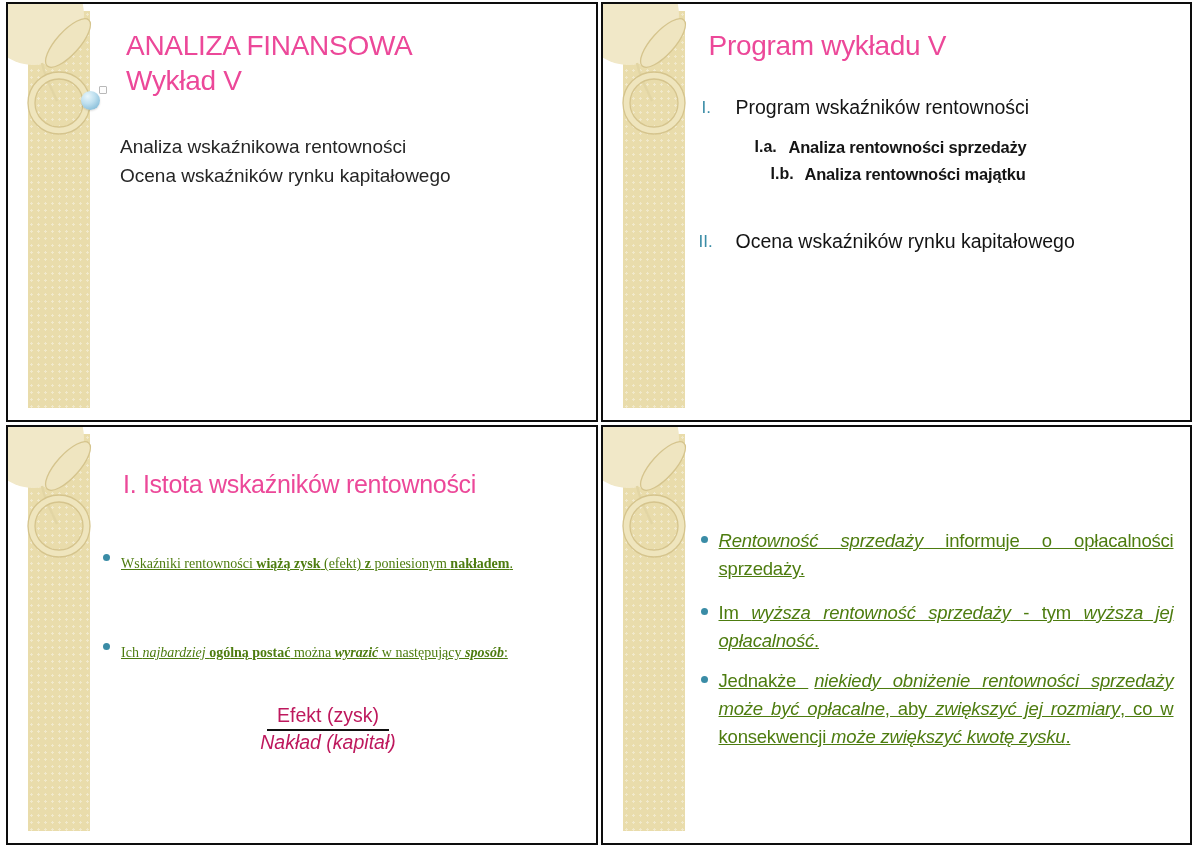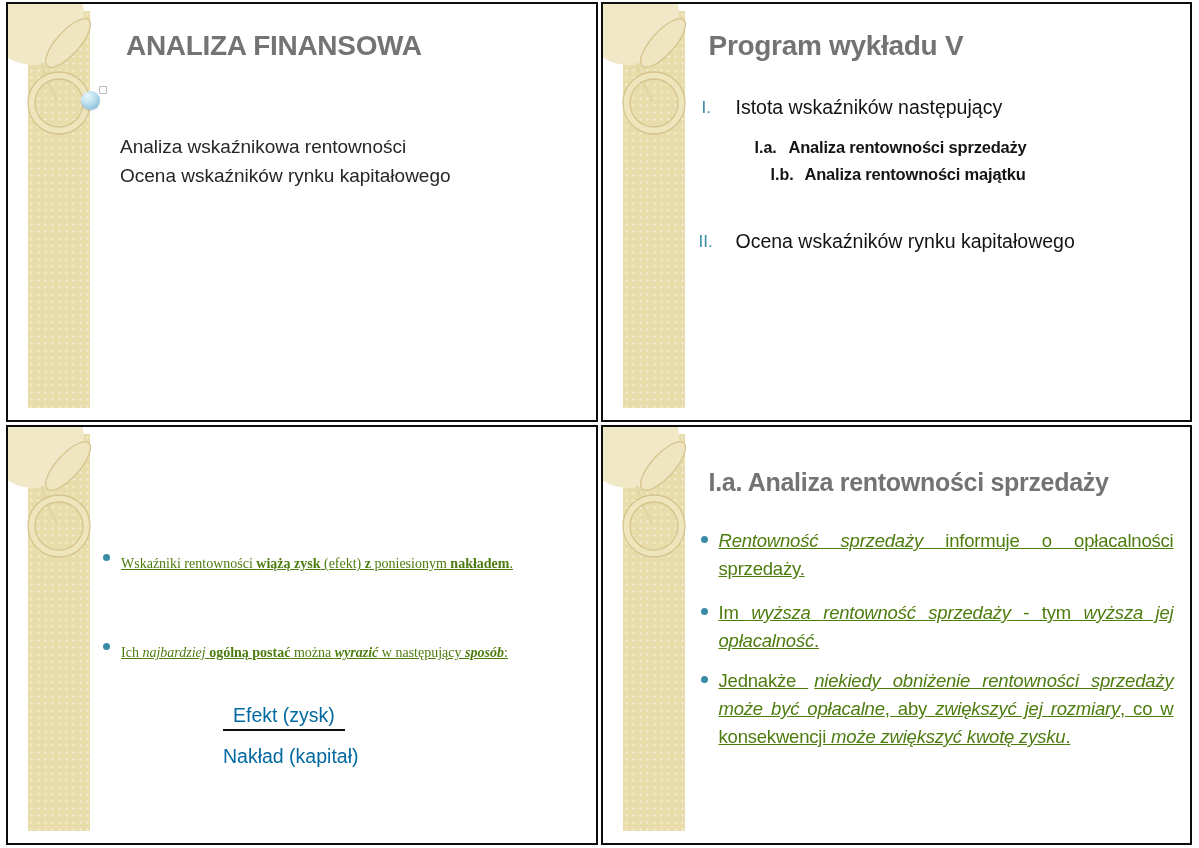--- a/index.html
+++ b/index.html
@@ -25,48 +25,48 @@
   .ball{
     position:absolute;width:19px;height:19px;border-radius:50%;
     background:radial-gradient(circle at 35% 28%, #e9f6fc 0%, #bfe0ef 40%, #8fc2dc 75%, #79afcd 100%);
     box-shadow:0 1px 2px rgba(0,0,0,.15);
   }
   .tiny-square{
     position:absolute;width:6px;height:6px;border:1.5px solid #b9b9b9;background:#fdfdfd;border-radius:1px;
   }
   
   .slide-title{
-    position:absolute;color:#737373;font-weight:700;letter-spacing:-.3px;white-space:nowrap;
+    position:absolute;color:#ec4899;font-weight:400;letter-spacing:-.3px;white-space:nowrap;
   }
   .title-lg{font-size:28px;line-height:35px;}
   .title-md{font-size:25px;line-height:31px;}
   
   .s1-title{left:118px;top:24px;}
   .s1-sub{position:absolute;left:112px;top:128px;font-size:19px;line-height:29px;color:#262626;white-space:nowrap;}
   
   .agenda-item{position:absolute;display:flex;color:#141414;}
   .agenda-item .num{color:#3a8ca6;width:34px;flex:none;font-size:17px;padding-top:2px;}
   .agenda-item .txt{font-size:19.5px;white-space:nowrap;}
-  .agenda-sub{position:absolute;display:flex;color:#141414;align-items:center;}
+  .agenda-sub{position:absolute;display:flex;color:#141414;}
   .agenda-sub .num{width:34px;flex:none;font-size:16px;font-weight:600;}
   .agenda-sub .txt{font-size:16.5px;font-weight:600;letter-spacing:-.2px;white-space:nowrap;}
   
   .bullet{position:absolute;}
   .bullet .dot{
     position:absolute;left:0;width:7px;height:7px;border-radius:50%;background:#3a8ca6;
   }
   .bullet .btxt{display:block;padding-left:18px;text-align:justify;color:#4d7c0f;text-decoration:underline;}
   .serif .btxt{font-family:"Liberation Serif",serif;font-size:14px;line-height:37px;}
   .sans .btxt{font-size:18.5px;line-height:28px;letter-spacing:-.2px;}
   .serif .dot{top:9px;}
   .sans .dot{top:9px;}
   
-  .formula{position:absolute;color:#0369a1;font-size:19.5px;}
+  .formula{position:absolute;text-align:center;color:#be185d;font-size:19.5px;}
   .formula .num{display:inline-block;padding:0 10px 2px 10px;border-bottom:2.5px solid #101010;}
-  .formula .den{display:block;padding-top:14px;}
+  .formula .den{display:block;padding-top:0;font-style:italic;}
 </style>
 </head>
 <body>
 
 <div class="sheet">
   <div class="grid">
 
     <div class="slide">
       <div class="band">
         <svg width="62" height="160" viewBox="0 0 62 160">
@@ -77,20 +77,21 @@
           <path d="M14,52 C18,70 25,80 29,90" fill="none" stroke="#e2d5a4" stroke-width="2.5"></path>
           <circle cx="31" cy="92" r="27.5" fill="none" stroke="#efe5bd" stroke-width="7"></circle>
           <circle cx="31" cy="92" r="31" fill="none" stroke="#d5c48d" stroke-width="1.3"></circle>
           <circle cx="31" cy="92" r="24" fill="none" stroke="#d5c48d" stroke-width="1.3"></circle>
         </svg>
       </div>
       <div class="ball" style="left:73px;top:87px;"></div>
       <div class="tiny-square" style="left:91px;top:82px;"></div>
       <div class="slide-title title-lg s1-title">
         <div>ANALIZA FINANSOWA</div>
+        <div>Wykład V</div>
       </div>
       <div class="s1-sub">
         <div>Analiza wskaźnikowa rentowności</div>
         <div>Ocena wskaźników rynku kapitałowego</div>
       </div>
     </div>
 
     <div class="slide">
       <div class="band">
         <svg width="62" height="160" viewBox="0 0 62 160">
@@ -101,21 +102,21 @@
           <path d="M14,52 C18,70 25,80 29,90" fill="none" stroke="#e2d5a4" stroke-width="2.5"></path>
           <circle cx="31" cy="92" r="27.5" fill="none" stroke="#efe5bd" stroke-width="7"></circle>
           <circle cx="31" cy="92" r="31" fill="none" stroke="#d5c48d" stroke-width="1.3"></circle>
           <circle cx="31" cy="92" r="24" fill="none" stroke="#d5c48d" stroke-width="1.3"></circle>
         </svg>
       </div>
       <div class="slide-title title-lg" style="left:106px;top:24px;">Program wykładu V</div>
 
       <div class="agenda-item" style="left:99px;top:92px;">
         <span class="num">I.</span>
-        <span class="txt">Istota wskaźników następujący</span>
+        <span class="txt">Program wskaźników rentowności</span>
       </div>
       <div class="agenda-sub" style="left:152px;top:134px;">
         <span class="num">I.a.</span>
         <span class="txt">Analiza rentowności sprzedaży</span>
       </div>
       <div class="agenda-sub" style="left:152px;top:161px;margin-left:16px;">
         <span class="num">I.b.</span>
         <span class="txt">Analiza rentowności majątku</span>
       </div>
       <div class="agenda-item" style="left:96px;top:226px;">
@@ -130,20 +131,21 @@
           <circle cx="6" cy="4" r="50" fill="#f1e8c8"></circle>
           <g transform="rotate(-48 40 32)">
             <ellipse cx="40" cy="32" rx="31" ry="11.5" fill="#efe5c0" stroke="#d5c48d" stroke-width="1.3"></ellipse>
           </g>
           <path d="M14,52 C18,70 25,80 29,90" fill="none" stroke="#e2d5a4" stroke-width="2.5"></path>
           <circle cx="31" cy="92" r="27.5" fill="none" stroke="#efe5bd" stroke-width="7"></circle>
           <circle cx="31" cy="92" r="31" fill="none" stroke="#d5c48d" stroke-width="1.3"></circle>
           <circle cx="31" cy="92" r="24" fill="none" stroke="#d5c48d" stroke-width="1.3"></circle>
         </svg>
       </div>
+      <div class="slide-title title-md" style="left:115px;top:42px;">I. Istota wskaźników rentowności</div>
 
       <div class="bullet serif" style="left:95px;top:118px;width:464px;">
         <span class="dot"></span>
         <span class="btxt"><span>Wskaźniki rentowności </span><span style="font-weight: bold;">wiążą zysk</span><span> (efekt) </span><span style="font-weight: bold;">z</span><span> poniesionym </span><span style="font-weight: bold;">nakładem</span><span>.</span></span>
       </div>
       <div class="bullet serif" style="left:95px;top:207px;width:464px;">
         <span class="dot"></span>
         <span class="btxt"><span>Ich </span><span style="font-style: italic;">najbardziej </span><span style="font-weight: bold;">ogólną postać</span><span> można </span><span style="font-weight: bold; font-style: italic;">wyrazić</span><span> w następujący </span><span style="font-weight: bold; font-style: italic;">sposób</span><span>:</span></span>
       </div>
 
@@ -159,21 +161,20 @@
           <circle cx="6" cy="4" r="50" fill="#f1e8c8"></circle>
           <g transform="rotate(-48 40 32)">
             <ellipse cx="40" cy="32" rx="31" ry="11.5" fill="#efe5c0" stroke="#d5c48d" stroke-width="1.3"></ellipse>
           </g>
           <path d="M14,52 C18,70 25,80 29,90" fill="none" stroke="#e2d5a4" stroke-width="2.5"></path>
           <circle cx="31" cy="92" r="27.5" fill="none" stroke="#efe5bd" stroke-width="7"></circle>
           <circle cx="31" cy="92" r="31" fill="none" stroke="#d5c48d" stroke-width="1.3"></circle>
           <circle cx="31" cy="92" r="24" fill="none" stroke="#d5c48d" stroke-width="1.3"></circle>
         </svg>
       </div>
-      <div class="slide-title title-md" style="left:106px;top:40px;">I.a. Analiza rentowności sprzedaży</div>
 
       <div class="bullet sans" style="left:98px;top:100px;width:473px;">
         <span class="dot"></span>
         <span class="btxt"><span style="font-style: italic;">Rentowność sprzedaży</span><span> informuje o opłacalności sprzedaży.</span></span>
       </div>
       <div class="bullet sans" style="left:98px;top:172px;width:473px;">
         <span class="dot"></span>
         <span class="btxt"><span>Im </span><span style="font-style: italic;">wyższa rentowność sprzedaży</span><span> - tym </span><span style="font-style: italic;">wyższa jej opłacalność</span><span>.</span></span>
       </div>
       <div class="bullet sans" style="left:98px;top:240px;width:473px;">

